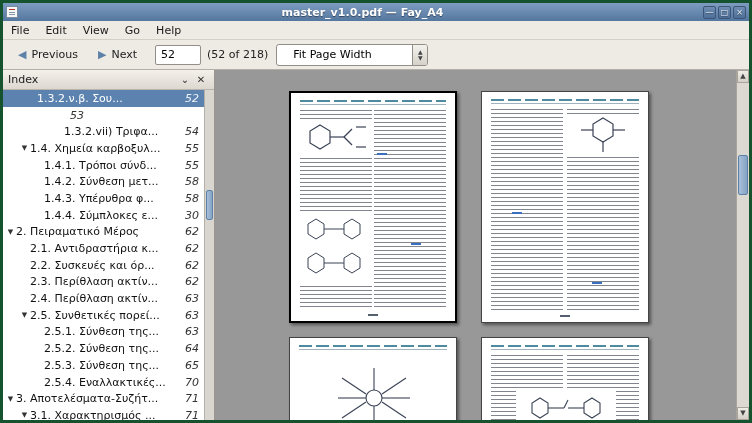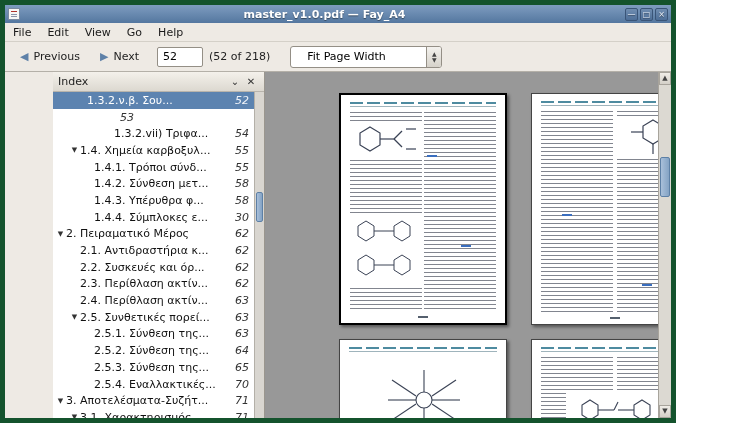--- a/index.html
+++ b/index.html
@@ -1,17 +1,17 @@
 <!DOCTYPE html>
 <html><head>
 <meta charset="utf-8">
 <style>
   * { margin:0; padding:0; box-sizing:border-box; }
   html,body { width:752px; height:423px; overflow:hidden; font-family:"DejaVu Sans", sans-serif; }
-  .window { width:676px; height:423px; border:5px solid #14532d; display:flex; flex-direction:column; background:#eeeae4; }
+  .window { width:752px; height:423px; border:3px solid #14532d; display:flex; flex-direction:column; background:#eeeae4; }
 
   
   .titlebar { height:18px; flex:none; display:flex; align-items:center; padding:0 3px;
     background:linear-gradient(#7e9cc0,#54779f); color:#fff; font-size:11px; font-weight:bold;
     text-shadow:0 1px 1px rgba(0,0,0,.45); }
   .win-icon { width:12px; height:12px; flex:none; margin-right:4px; background:#f7f7f5; border:1px solid #7a8aa0; position:relative; }
   .win-icon::after{ content:""; position:absolute; left:2px; top:2px; right:2px; height:1px; background:#b0332a; box-shadow:0 3px 0 #8a94a8, 0 5px 0 #8a94a8; }
   .title { flex:1; text-align:center; white-space:nowrap; overflow:hidden; }
   .win-buttons { display:flex; gap:2px; flex:none; }
   .wbtn { width:13px; height:13px; border:1px solid #3a5578; border-radius:2px; background:linear-gradient(#6f8db1,#4e6f98);
@@ -19,31 +19,31 @@
 
   
   .menubar { height:19px; flex:none; display:flex; align-items:stretch; background:#eeeae4; border-bottom:1px solid #d4d0c8; font-size:11px; color:#1a1a1a;text-align:center; }
   .menu-item { padding:0 8px; display:flex; align-items:center; }
 
   
   .toolbar { height:30px; flex:none; display:flex; align-items:center; background:#eeeae4; border-bottom:1px solid #b4b0a8; padding:0 5px; font-size:11px; }
   .tb-btn { display:flex; align-items:center; gap:5px; padding:4px 9px; border:1px solid transparent; border-radius:3px; color:#222; }
   .nav-icon { color:#5e81a8; font-size:11px; line-height:1; }
   .page-input { width:46px; height:20px; margin-left:8px; border:1px solid #948f86; border-radius:2px; padding:1px 5px; font-size:11px; font-family:"DejaVu Sans",sans-serif; background:#fff; }
-  .page-count { margin:0 16px 0 6px; color:#222; }
+  .page-count { margin:0 4px 0 6px; color:#222; }
   .zoom-combo { height:22px; width:152px; margin-left:4px; display:flex; align-items:stretch; border:1px solid #948f86; border-radius:3px; background:#fff; overflow:hidden; }
   .zoom-value { flex:1; display:flex; align-items:center; padding:0 16px; white-space:nowrap; }
   .zoom-stepper { width:15px; flex:none; border-left:1px solid #948f86; background:linear-gradient(#f4f2ee,#d6d2ca);
     display:flex; flex-direction:column; align-items:center; justify-content:center; font-size:6px; line-height:6px; color:#444; }
 
   
   .content { flex:1; display:flex; min-height:0; }
 
   
-  .sidebar { width:212px; flex:none; background:#fff; border-right:1px solid #9a968e; display:flex; flex-direction:column; position:relative;margin-left:48px; }
+  .sidebar { width:212px; flex:none; background:#fff; border-right:1px solid #9a968e; display:flex; flex-direction:column; position:relative; }
   .sidebar-header { height:20px; flex:none; display:flex; align-items:center; padding:0 5px;
     background:linear-gradient(#f4f1eb,#dcd8d0); border-bottom:1px solid #b8b4ac; font-size:11px; color:#222; }
   .hdr-spacer { flex:1; }
   .hdr-btn { width:16px; text-align:center; color:#333; font-size:10px; }
   .tree { flex:1; overflow:hidden; padding-right:10px; position:relative; font-size:11px; }
   .row { display:flex; align-items:center; height:16.7px; padding-right:5px; color:#111; white-space:nowrap; }
   .row .exp { width:11px; flex:none; text-align:center; font-size:7px; color:#333; }
   .row .lbl { flex:1; overflow:hidden; }
   .row .pg { flex:none; margin-left:6px; font-style:italic; color:#333; }
   .l0 { padding-left:2px; } .l1 { padding-left:16px; } .l2 { padding-left:30px; } .l3 { padding-left:50px; }

